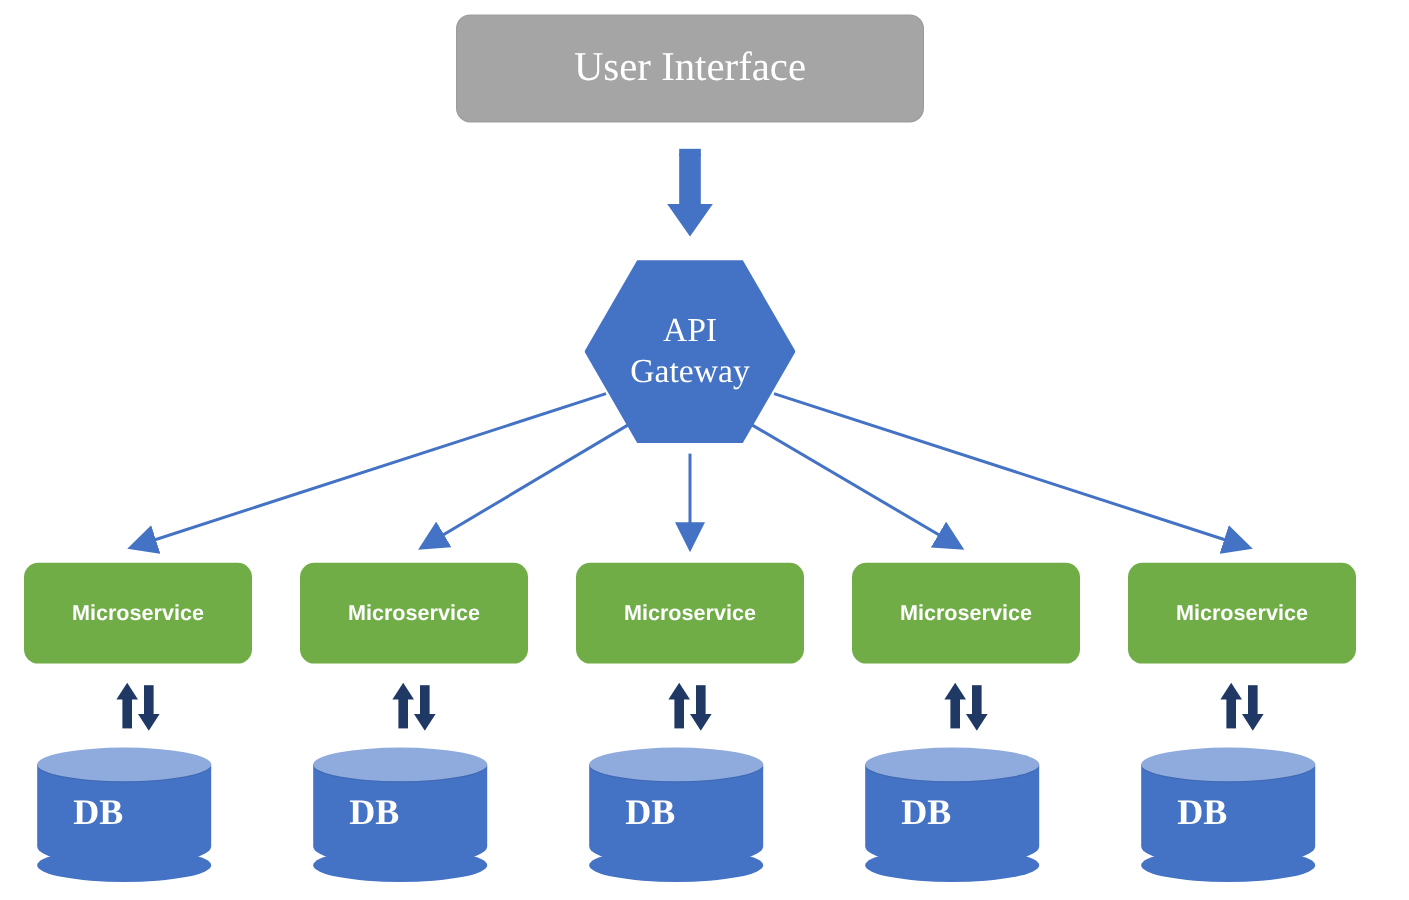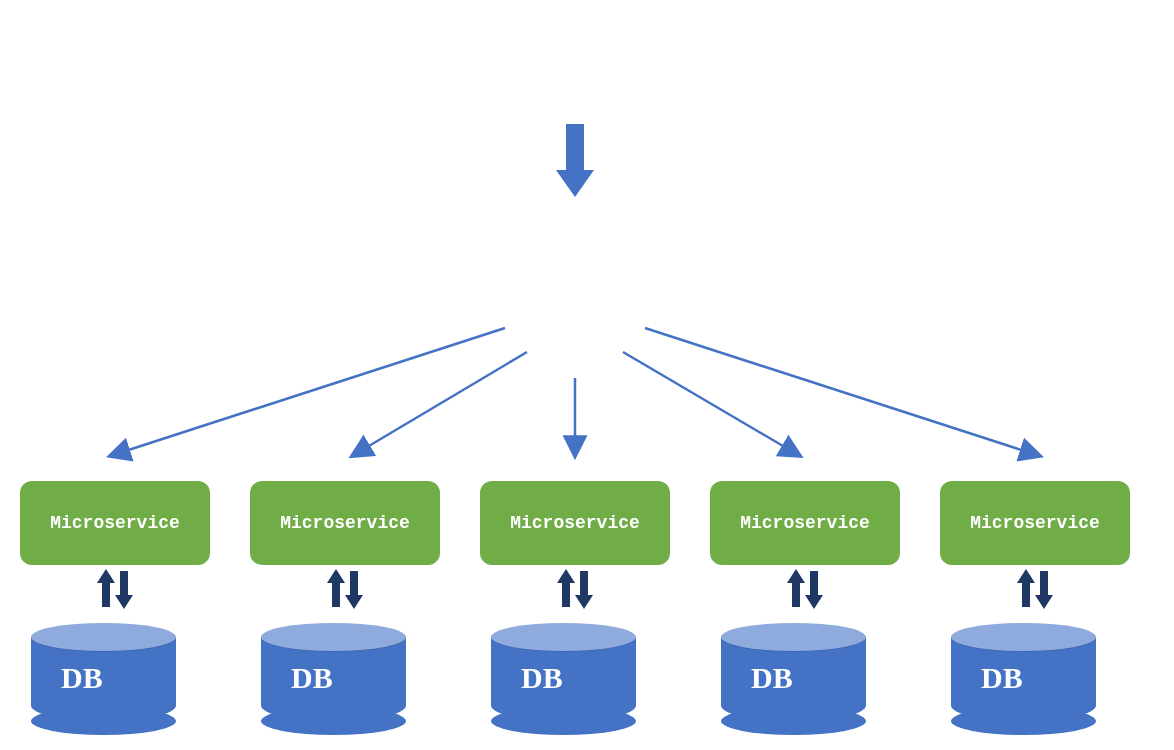--- a/index.html
+++ b/index.html
@@ -69,23 +69,22 @@
     width: 190px;
     height: 84px;
     background: #70ad47;
     border-radius: 12px;
     display: flex;
     align-items: center;
     justify-content: center;
     color: #ffffff;
     font-size: 18px;
     font-weight: 600;
-    font-family: Liberation Mono, monospace;
+    font-family: Liberation Sans, sans-serif;
     top: 469px;
-    margin-top: 12px;
   }
 
   
   .bidir {
     position: absolute;
     top: 567px;
     width: 50px;
     height: 44px;
     display: flex;
     justify-content: center;
@@ -161,21 +160,30 @@
       <rect x="566" y="124" width="18" height="6" fill="#4472c4"></rect>
     </g>
 
     <line x1="505" y1="328" x2="110" y2="456" stroke="#4472c4" stroke-width="2.5" marker-end="url(#ah)"></line>
     <line x1="527" y1="352" x2="352" y2="456" stroke="#4472c4" stroke-width="2.5" marker-end="url(#ah)"></line>
     <line x1="575" y1="378" x2="575" y2="456" stroke="#4472c4" stroke-width="2.5" marker-end="url(#ah)"></line>
     <line x1="623" y1="352" x2="800" y2="456" stroke="#4472c4" stroke-width="2.5" marker-end="url(#ah)"></line>
     <line x1="645" y1="328" x2="1040" y2="456" stroke="#4472c4" stroke-width="2.5" marker-end="url(#ah)"></line>
   </svg>
 
-
+  <div class="ui-box">
+    <span>User Interface</span>
+  </div>
+
+  <div class="hex">
+    <div>
+      <span>API</span><br>
+      <span>Gateway</span>
+    </div>
+  </div>
 
   <div id="columns">
       <div class="ms" style="left: 20px;">
         <span>Microservice</span>
       </div>
       <div class="bidir" style="left: 90px;">
   <svg width="48" height="40" viewBox="0 0 48 40">
     <g fill="#1f3864">
       <polygon points="15,0 6,14 24,14"></polygon>
       <rect x="11" y="12" width="8" height="26"></rect>

